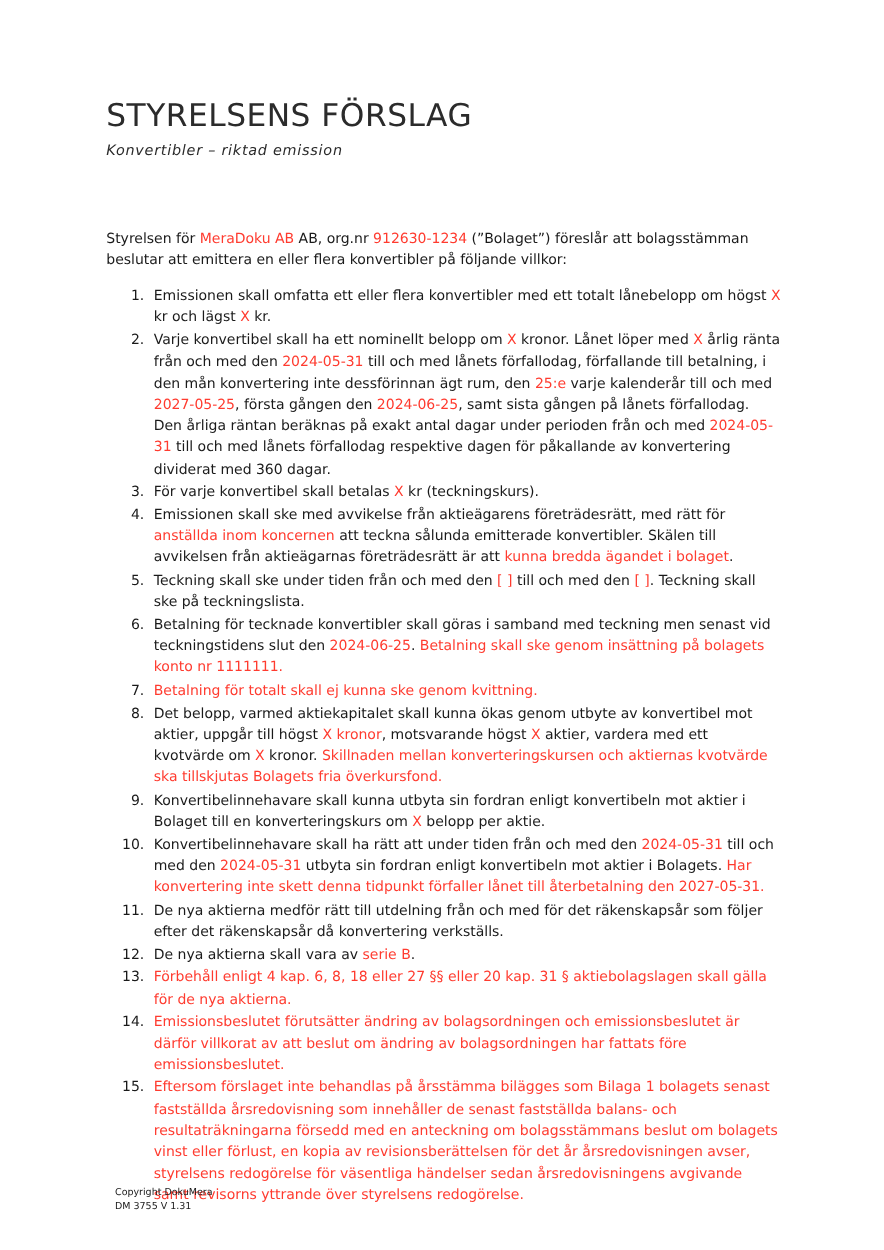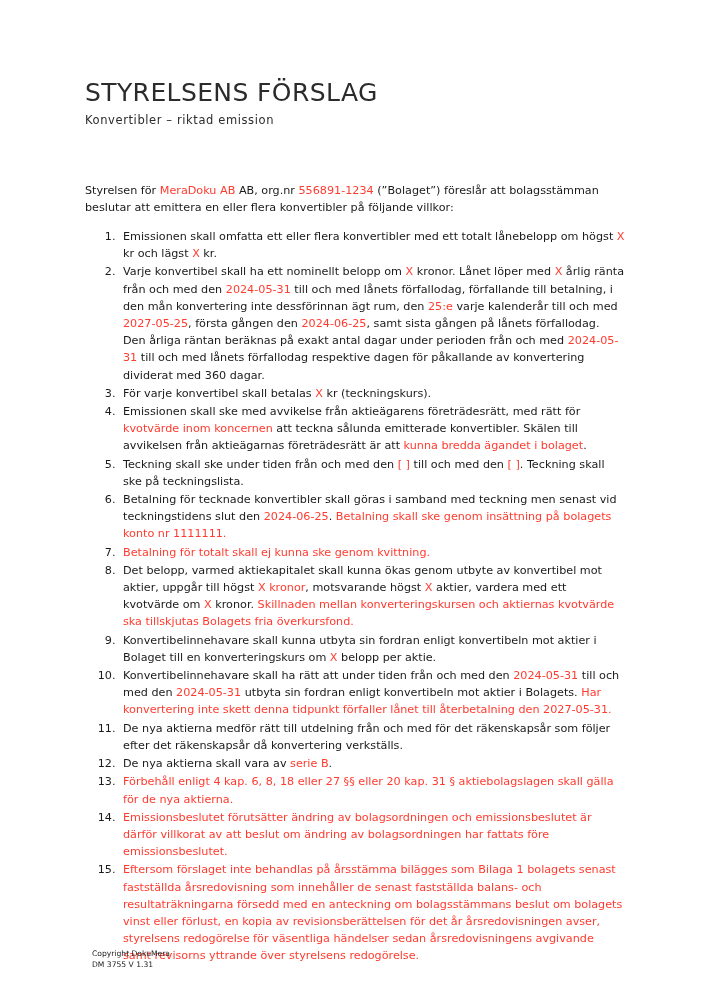--- a/index.html
+++ b/index.html
@@ -34,20 +34,21 @@
     letter-spacing: 0.4px;
     color: #2b2b2b;
     margin: 0 0 6px 0;
     font-family: "DejaVu Sans", sans-serif;
   }
   .doc-subtitle {
     font-size: 11.5px;
     color: #2b2b2b;
     letter-spacing: 0.6px;
     margin: 0;
+    font-style: italic;
   }
   .intro {
     margin-top: 55px;
     font-size: 11.2px;
     line-height: 17px;
     color: #1a1a1a;
   }
   ol.terms {
     margin: 12px 0 0 0;
     padding-left: 34px;
@@ -83,27 +84,27 @@
 </style>
 </head>
 <body>
 
 <div class="page">
 
   <div class="content">
     <h1 class="doc-title">STYRELSENS FÖRSLAG</h1>
     <div class="doc-subtitle">Konvertibler – riktad emission</div>
 
-    <p class="intro"><span>Styrelsen för </span><span class="red">MeraDoku AB</span><span> AB, org.nr </span><span class="red">556891-1234</span><span> (”Bolaget”) föreslår att bolagsstämman beslutar att emittera en eller flera konvertibler på följande villkor:</span></p>
+    <p class="intro"><span>Styrelsen för </span><span class="red">MeraDoku AB</span><span> AB, org.nr </span><span class="red">912630-1234</span><span> (”Bolaget”) föreslår att bolagsstämman beslutar att emittera en eller flera konvertibler på följande villkor:</span></p>
 
     <ol class="terms">
         <li><span>Emissionen skall omfatta ett eller flera konvertibler med ett totalt lånebelopp om högst </span><span class="red">X</span><span> kr och lägst </span><span class="red">X</span><span> kr.</span></li>
         <li><span>Varje konvertibel skall ha ett nominellt belopp om </span><span class="red">X</span><span> kronor. Lånet löper med </span><span class="red">X</span><span> årlig ränta från och med den </span><span class="red">2024-05-31</span><span> till och med lånets förfallodag, förfallande till betalning, i den mån konvertering inte dessförinnan ägt rum, den </span><span class="red">25:e</span><span> varje kalenderår till och med </span><span class="red">2027-05-25</span><span>, första gången den </span><span class="red">2024-06-25</span><span>, samt sista gången på lånets förfallodag. Den årliga räntan beräknas på exakt antal dagar under perioden från och med </span><span class="red">2024-05-31</span><span> till och med lånets förfallodag respektive dagen för påkallande av konvertering dividerat med 360 dagar.</span></li>
         <li><span>För varje konvertibel skall betalas </span><span class="red">X</span><span> kr (teckningskurs).</span></li>
-        <li><span>Emissionen skall ske med avvikelse från aktieägarens företrädesrätt, med rätt för </span><span class="red">kvotvärde inom koncernen</span><span> att teckna sålunda emitterade konvertibler. Skälen till avvikelsen från aktieägarnas företrädesrätt är att </span><span class="red">kunna bredda ägandet i bolaget</span><span>.</span></li>
+        <li><span>Emissionen skall ske med avvikelse från aktieägarens företrädesrätt, med rätt för </span><span class="red">anställda inom koncernen</span><span> att teckna sålunda emitterade konvertibler. Skälen till avvikelsen från aktieägarnas företrädesrätt är att </span><span class="red">kunna bredda ägandet i bolaget</span><span>.</span></li>
         <li><span>Teckning skall ske under tiden från och med den </span><span class="red">[  ]</span><span> till och med den </span><span class="red">[  ]</span><span>. Teckning skall ske på teckningslista.</span></li>
         <li><span>Betalning för tecknade konvertibler skall göras i samband med teckning men senast vid teckningstidens slut den </span><span class="red">2024-06-25</span><span>. </span><span class="red">Betalning skall ske genom insättning på bolagets konto nr 1111111.</span></li>
         <li><span class="red">Betalning för totalt skall ej kunna ske genom kvittning.</span></li>
         <li><span>Det belopp, varmed aktiekapitalet skall kunna ökas genom utbyte av konvertibel mot aktier, uppgår till högst </span><span class="red">X kronor</span><span>, motsvarande högst </span><span class="red">X</span><span> aktier, vardera med ett kvotvärde om </span><span class="red">X</span><span> kronor. </span><span class="red">Skillnaden mellan konverteringskursen och aktiernas kvotvärde ska tillskjutas Bolagets fria överkursfond.</span></li>
         <li><span>Konvertibelinnehavare skall kunna utbyta sin fordran enligt konvertibeln mot aktier i Bolaget till en konverteringskurs om </span><span class="red">X</span><span> belopp per aktie.</span></li>
         <li><span>Konvertibelinnehavare skall ha rätt att under tiden från och med den </span><span class="red">2024-05-31</span><span> till och med den </span><span class="red">2024-05-31</span><span> utbyta sin fordran enligt konvertibeln mot aktier i Bolagets. </span><span class="red">Har konvertering inte skett denna tidpunkt förfaller lånet till återbetalning den 2027-05-31.</span></li>
         <li><span>De nya aktierna medför rätt till utdelning från och med för det räkenskapsår som följer efter det räkenskapsår då konvertering verkställs.</span></li>
         <li><span>De nya aktierna skall vara av </span><span class="red">serie B</span><span>.</span></li>
         <li><span class="red">Förbehåll enligt 4 kap. 6, 8, 18 eller 27 §§ eller 20 kap. 31 § aktiebolagslagen skall gälla för de nya aktierna.</span></li>
         <li><span class="red">Emissionsbeslutet förutsätter ändring av bolagsordningen och emissionsbeslutet är därför villkorat av att beslut om ändring av bolagsordningen har fattats före emissionsbeslutet.</span></li>

